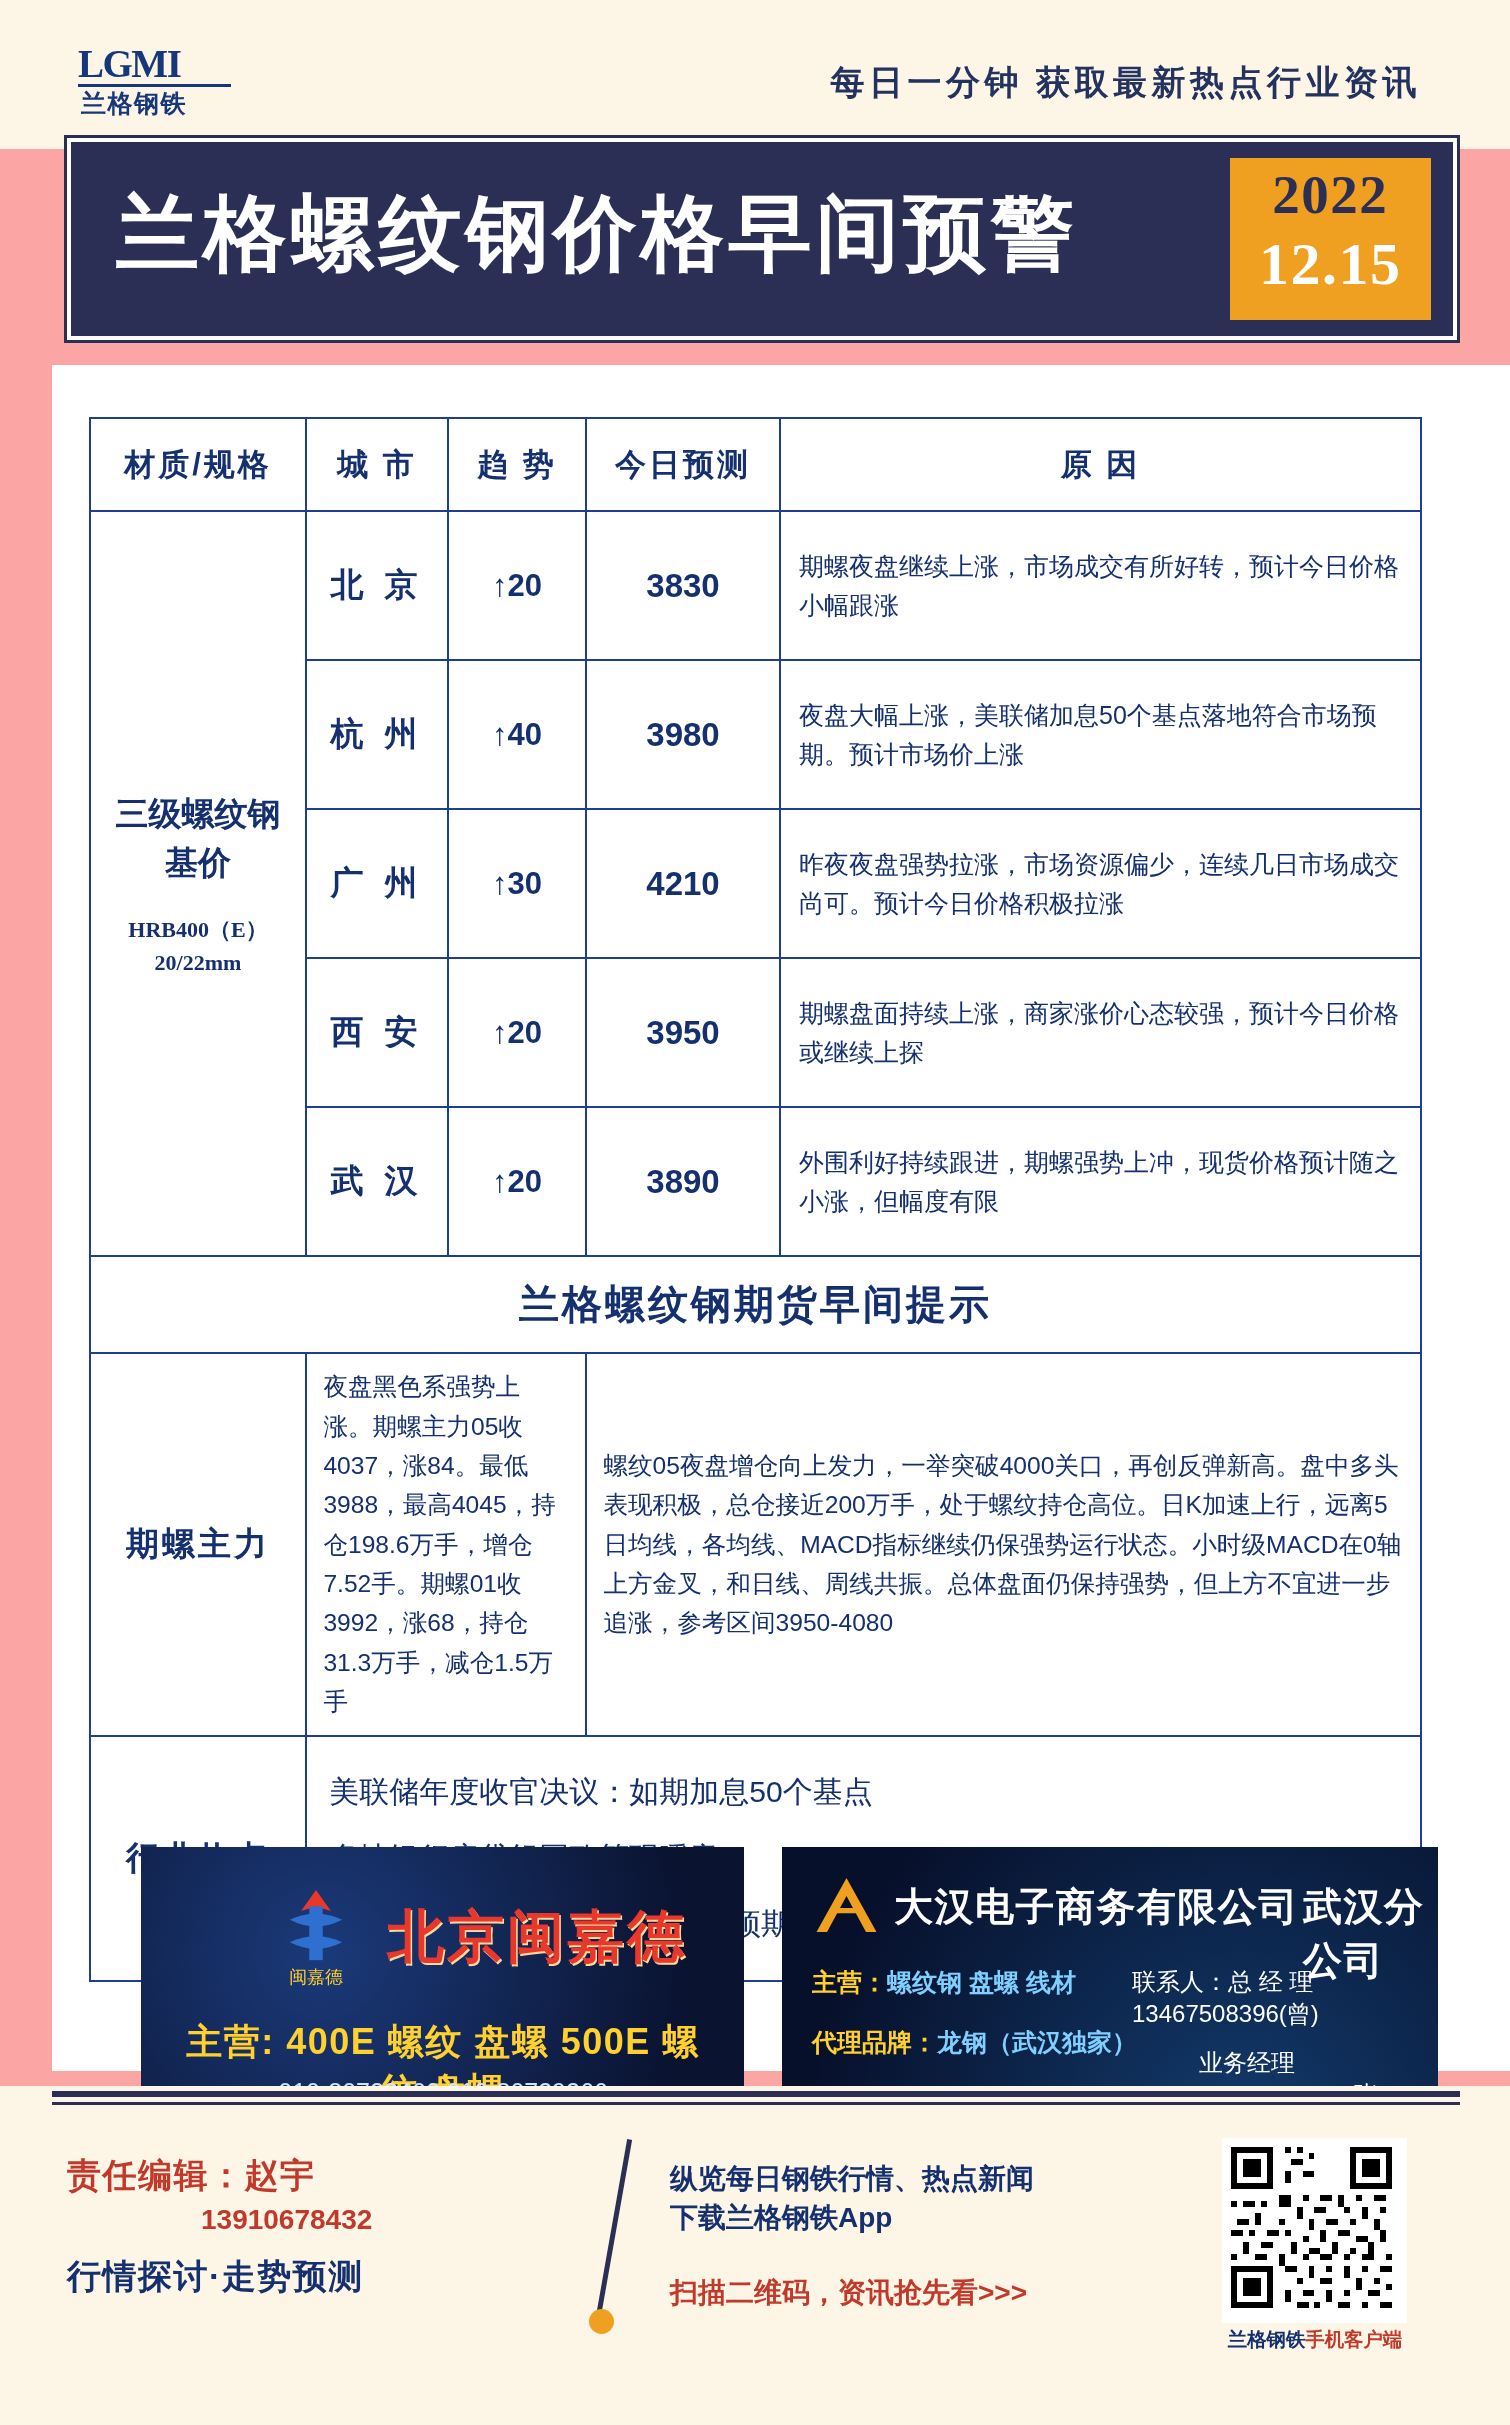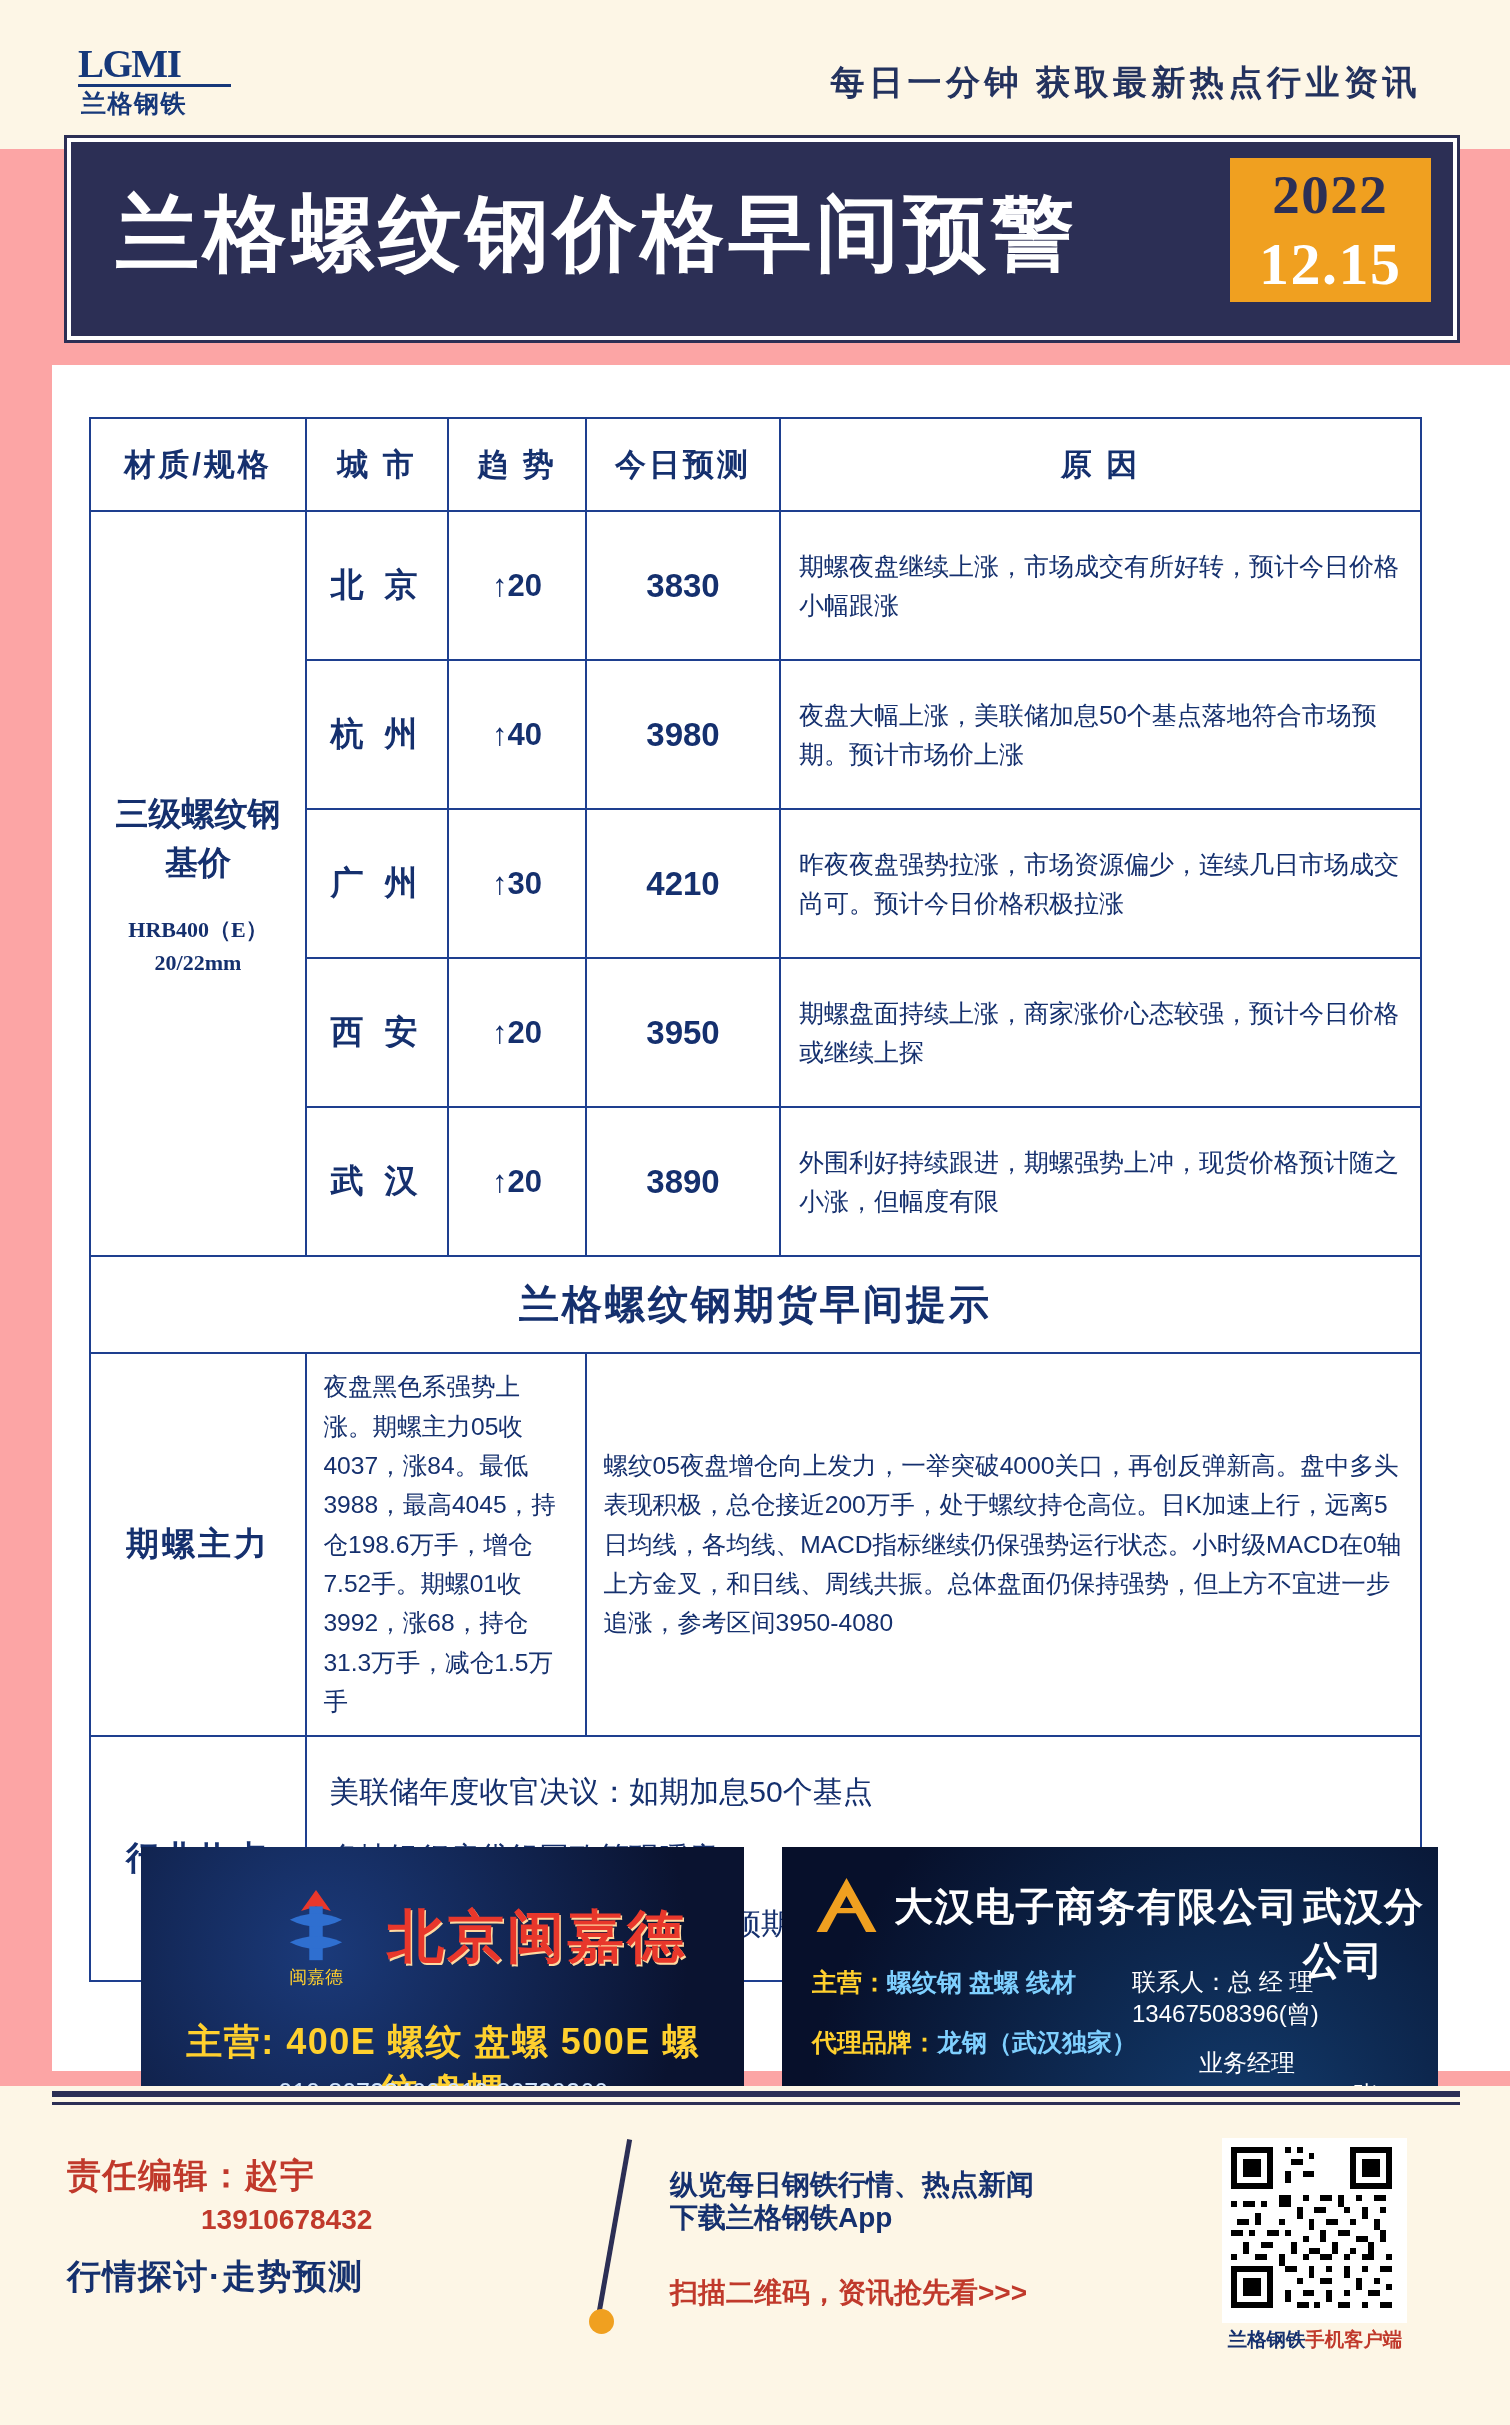--- a/index.html
+++ b/index.html
@@ -34,21 +34,21 @@
     position:absolute;left:67px;top:138px;width:1382px;height:194px;
     background:#2c2f55;border:4.5px solid #ffffff;
     box-shadow:0 0 0 3px #2c2f55;
   }
   .banner-title{
     position:absolute;left:45px;top:37px;
     font-size:83px;font-weight:bold;color:#ffffff;letter-spacing:4.5px;
     font-family:"Liberation Serif", serif;
   }
   .date-box{
-    position:absolute;right:22.3px;top:16.4px;width:201px;height:144px;
+    position:absolute;right:22.3px;top:16.4px;width:201px;height:162px;
     background:#f0a020;
   }
   .date-year{
     position:absolute;left:0;top:4.5px;width:201px;text-align:center;
     font-size:55px;font-weight:bold;color:#2c2f55;letter-spacing:1.5px;
     font-family:"Liberation Serif", serif;
   }
   .date-md{
     position:absolute;left:0;top:72px;width:201px;text-align:center;
     font-size:60px;font-weight:bold;color:#ffffff;letter-spacing:1.5px;
@@ -135,21 +135,21 @@
   .foot-line{position:absolute;left:52px;top:4.5px;width:1408px;height:6px;background:#2c2f55;}
   .foot-line2{position:absolute;left:52px;top:16.4px;width:1408px;height:3px;background:#2c2f55;}
 
   .editor{position:absolute;left:67px;top:67px;font-size:34px;font-weight:bold;color:#c0392b;letter-spacing:1.5px;}
   .editor-tel{position:absolute;left:201px;top:118px;font-size:28px;font-weight:bold;color:#c0392b;}
   .editor-tag{position:absolute;left:67px;top:168px;font-size:34px;font-weight:bold;color:#15306e;letter-spacing:1.5px;}
 
   .divider{position:absolute;left:611px;top:52px;width:4.5px;height:186px;background:#2c2f55;transform:rotate(10deg);}
   .pin{position:absolute;left:589px;top:223px;width:25px;height:25px;border-radius:50%;background:#f0a020;}
 
-  .promo1{position:absolute;left:670px;top:80px;font-size:28px;font-weight:bold;color:#15306e;}
+  .promo1{position:absolute;left:670px;top:74px;font-size:28px;font-weight:bold;color:#15306e;}
   .promo2{position:absolute;left:670px;top:113px;font-size:28px;font-weight:bold;color:#15306e;}
   .promo3{position:absolute;left:670px;top:188px;font-size:28px;font-weight:bold;color:#c0392b;}
 
   .qr{
     position:absolute;left:1222px;top:52px;width:179px;height:179px;background:#ffffff;
     border:3px solid #ffffff;
   }
   .qr svg{display:block;}
   .qr-cap{position:absolute;left:1207px;top:240px;width:216px;text-align:center;font-size:19.4px;color:#15306e;font-weight:bold;}
   .qr-cap .red{color:#c0392b;margin-top:48px;}

